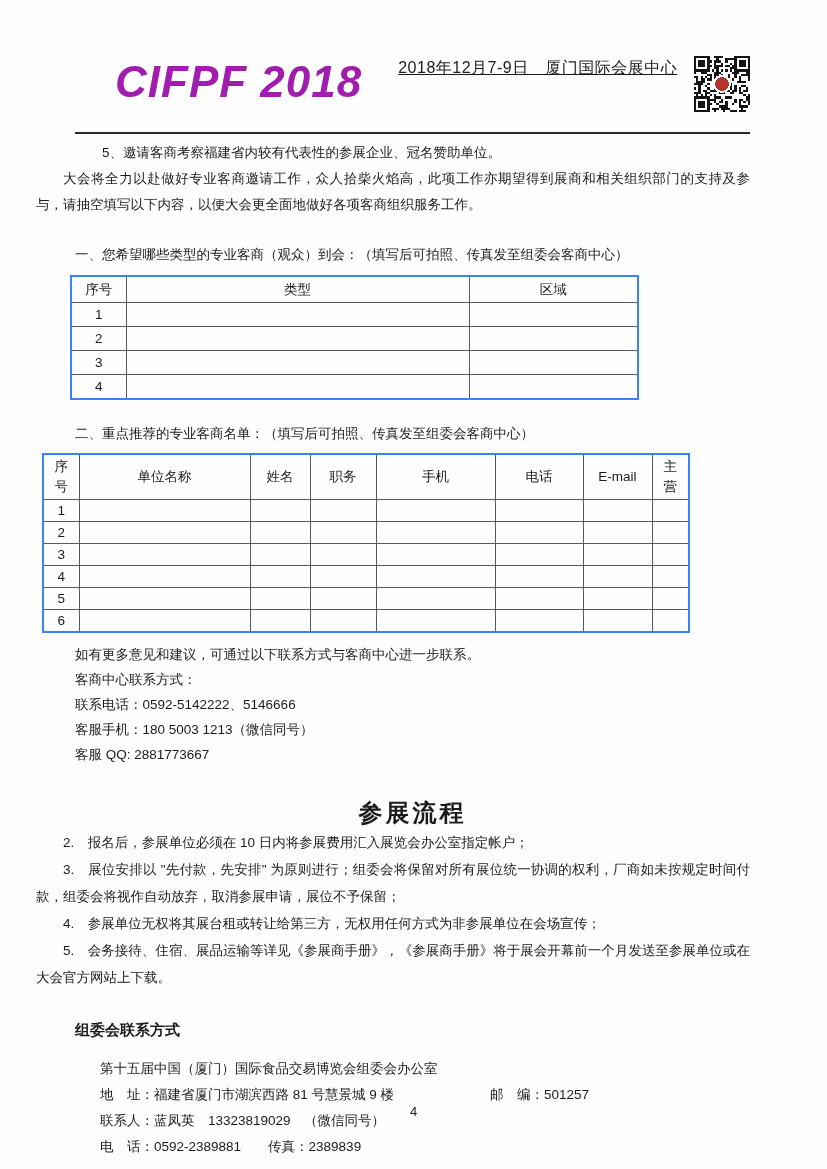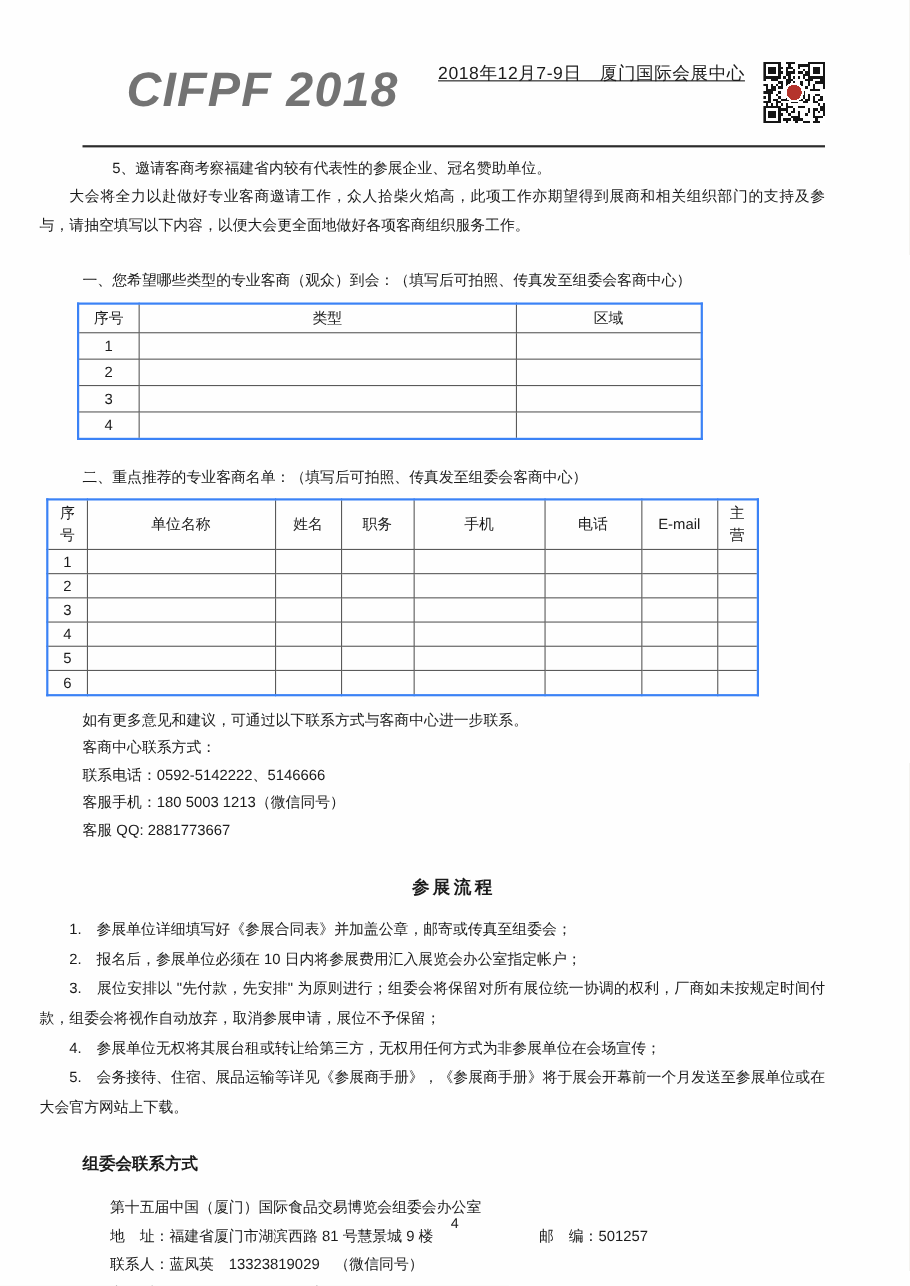--- a/index.html
+++ b/index.html
@@ -6,21 +6,21 @@
   html,body{margin:0;padding:0;background:#e8e6df;}
   .page{
     width:827px;height:1169px;margin:0 auto;background:#fefefe;
     position:relative;overflow:hidden;color:#1b1b1b;
     font-family:"Liberation Sans","DejaVu Sans",sans-serif;
   }
   
   .header{display:flex;align-items:flex-start;margin:50px 77px 0 75px;height:72px;}
   .logo{
     font-size:44px;font-weight:bold;font-style:italic;letter-spacing:1px;
-    line-height:64px;margin-left:40px;padding-right:10px;white-space:nowrap;color:#737373;
+    line-height:64px;margin-left:40px;padding-right:10px;white-space:nowrap;color:#a21caf;
   }
   .hinfo{margin-left:26px;padding-top:6px;white-space:nowrap;}
   .hinfo .l1{font-size:16px;line-height:23px;letter-spacing:0.5px;text-decoration:underline;}
   .hinfo .l2{font-size:19px;line-height:29px;letter-spacing:1.5px;}
   .qr{margin-left:auto;margin-top:6px;width:56px;height:56px;flex:0 0 auto;}
   .rule{border-top:2px solid #2b2b2b;margin:10px 77px 0 75px;height:0;}
   
   .text{font-size:13.5px;line-height:26px;margin:0 77px 0 75px;}
   .indent{text-indent:2em;}
   .justify{text-align:justify;margin-left:36px;}
@@ -40,21 +40,21 @@
   #table1 td{height:23px;}
   #table2{margin:6px 0 0 42px;width:646px;}
   #table2 th{height:44px;}
   #table2 td{height:21px;}
   
   .note{margin-top:9px;}
   .bc-line{line-height:25px;}
   
   .process-title{
     margin:30px 77px 0 75px;text-align:center;
-    font-size:16px;font-weight:bold;letter-spacing:3px;
+    font-size:24px;font-weight:bold;letter-spacing:3px;
   }
   .process-item{line-height:27px;}
   .process-first{margin-top:13px;}
   
   .committee-title{margin-top:26px;font-size:15px;font-weight:bold;}
   .office{margin-top:13px;padding-left:25px;}
   .c-row{display:flex;line-height:26px;margin:0 77px 0 75px;font-size:13.5px;}
   .c-left{flex:0 0 415px;padding-left:25px;box-sizing:border-box;white-space:nowrap;}
   .c-right{flex:1;white-space:nowrap;}
   
@@ -522,21 +522,20 @@
       </tbody>
     </table>
 
   <p class="text note bc-line">如有更多意见和建议，可通过以下联系方式与客商中心进一步联系。</p>
   <p class="text bc-line">客商中心联系方式：</p>
   <p class="text bc-line">联系电话：0592-5142222、5146666</p>
   <p class="text bc-line">客服手机：180 5003 1213（微信同号）</p>
   <p class="text bc-line">客服 QQ: 2881773667</p>
 
   <h2 class="process-title">参展流程</h2>
-  <p class="text indent justify process-item process-first">1.　参展单位详细填写好《参展合同表》并加盖公章，邮寄或传真至组委会；</p>
   <p class="text indent justify process-item">2.　报名后，参展单位必须在 10 日内将参展费用汇入展览会办公室指定帐户；</p>
   <p class="text indent justify process-item">3.　展位安排以 "先付款，先安排" 为原则进行；组委会将保留对所有展位统一协调的权利，厂商如未按规定时间付款，组委会将视作自动放弃，取消参展申请，展位不予保留；</p>
   <p class="text indent justify process-item">4.　参展单位无权将其展台租或转让给第三方，无权用任何方式为非参展单位在会场宣传；</p>
   <p class="text indent justify process-item">5.　会务接待、住宿、展品运输等详见《参展商手册》，《参展商手册》将于展会开幕前一个月发送至参展单位或在大会官方网站上下载。</p>
 
   <p class="text committee-title">组委会联系方式</p>
   <p class="text office">第十五届中国（厦门）国际食品交易博览会组委会办公室</p>
   <div class="c-row">
     <span class="c-left">地　址：福建省厦门市湖滨西路 81 号慧景城 9 楼</span>
     <span class="c-right">邮　编：501257</span>

